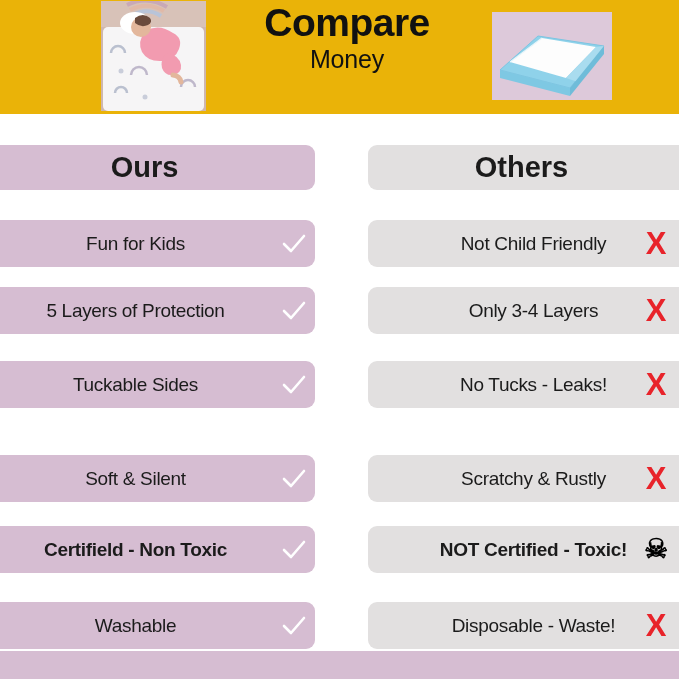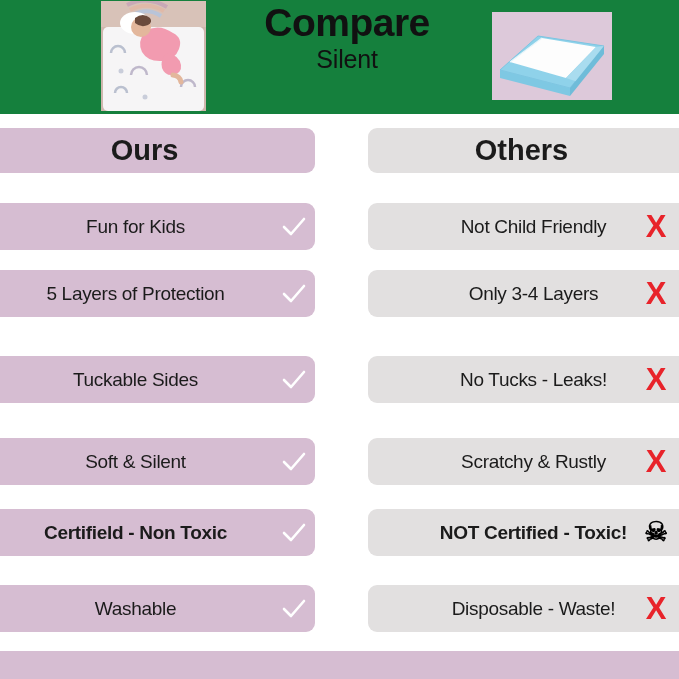--- a/index.html
+++ b/index.html
@@ -14,21 +14,21 @@
     overflow: hidden;
     position: relative;
   }
 
   
   .header-band {
     position: absolute;
     left: 0; top: 0;
     width: 679px;
     height: 114px;
-    background: #15803d;
+    background: #eab308;
     overflow: hidden;
   }
   .hero-photo {
     position: absolute;
     left: 101px; top: 1px;
     width: 105px; height: 110px;
     background: #f7f4f1;
     overflow: hidden;
   }
   .hero-photo svg { display:block; width:105px; height:110px; }
@@ -66,20 +66,21 @@
     position: absolute;
     left: 0; top: 114px;
     width: 679px;
     height: 530px;
   }
   .row {
     position: absolute;
     left: 0;
     width: 679px;
     height: 47px;
+    margin-top: 17px;
   }
 
   .bar {
     position: absolute;
     height: 47px;
     border-radius: 9px;
     box-sizing: border-box;
     display: flex;
     align-items: center;
   }
@@ -187,21 +188,21 @@
       <path d="M44 30 q14 -8 28 2 q10 5 6 16 q-4 11 -17 12 q-14 1 -20 -9 q-5 -10 3 -21 z" fill="#f29bb0"></path>
       <path d="M66 52 q12 2 14 12 q1 8 -8 10 q-8 1 -11 -7 q-2 -9 5 -15 z" fill="#f29bb0"></path>
       <circle cx="40" cy="26" r="10" fill="#e3b79c"></circle>
       <path d="M34 17 q8 -6 15 0 q3 4 -2 7 q-7 3 -13 -2 z" fill="#6b4b3c"></path>
       <path d="M72 74 q7 1 8 7" stroke="#e3b79c" stroke-width="5" fill="none" stroke-linecap="round"></path>
     </svg>
   </div>
 
   <div class="title-block">
     <div class="title-main">Compare</div>
-    <div class="title-sub">Silent</div>
+    <div class="title-sub">Money</div>
   </div>
 
   <div class="hero-product">
     <svg viewBox="0 0 120 88" xmlns="http://www.w3.org/2000/svg">
       <rect x="0" y="0" width="120" height="88" fill="#ddc9da"></rect>
       <path d="M8 58 L46 24 L112 34 L78 76 Z" fill="#8fd2ea"></path>
       <path d="M8 58 L46 24 L112 34 L78 76 Z" fill="none" stroke="#7cc5e2" stroke-width="1"></path>
       <path d="M18 50 L50 26 L104 35 L74 66 Z" fill="#fdfdfd"></path>
       <path d="M104 35 L112 34 L86 70 L74 66 Z" fill="#a9dcef"></path>
       <path d="M8 58 L8 66 L78 84 L78 76 Z" fill="#7ec8e3"></path>
@@ -245,21 +246,21 @@
             <path d="M4 14 L11 21 L24 6" fill="none" stroke="#ffffff" stroke-width="2.6" stroke-linecap="round" stroke-linejoin="round"></path>
           </svg>
       </div>
     </div>
     <div class="bar bar-others">
       <div class="cell-label">Only 3-4 Layers</div>
     </div>
     <div class="mark-x">X</div>
   </div>
 
-  <div class="row" style="top:242px;text-decoration:underline;">
+  <div class="row" style="top:230px;text-decoration:underline;">
     <div class="bar bar-ours">
       <div class="cell-label">Tuckable Sides</div>
       <div class="mark">
         <svg width="28" height="28" viewBox="0 0 28 28">
             <path d="M4 14 L11 21 L24 6" fill="none" stroke="#ffffff" stroke-width="2.6" stroke-linecap="round" stroke-linejoin="round"></path>
           </svg>
       </div>
     </div>
     <div class="bar bar-others">
       <div class="cell-label">No Tucks - Leaks!</div>

